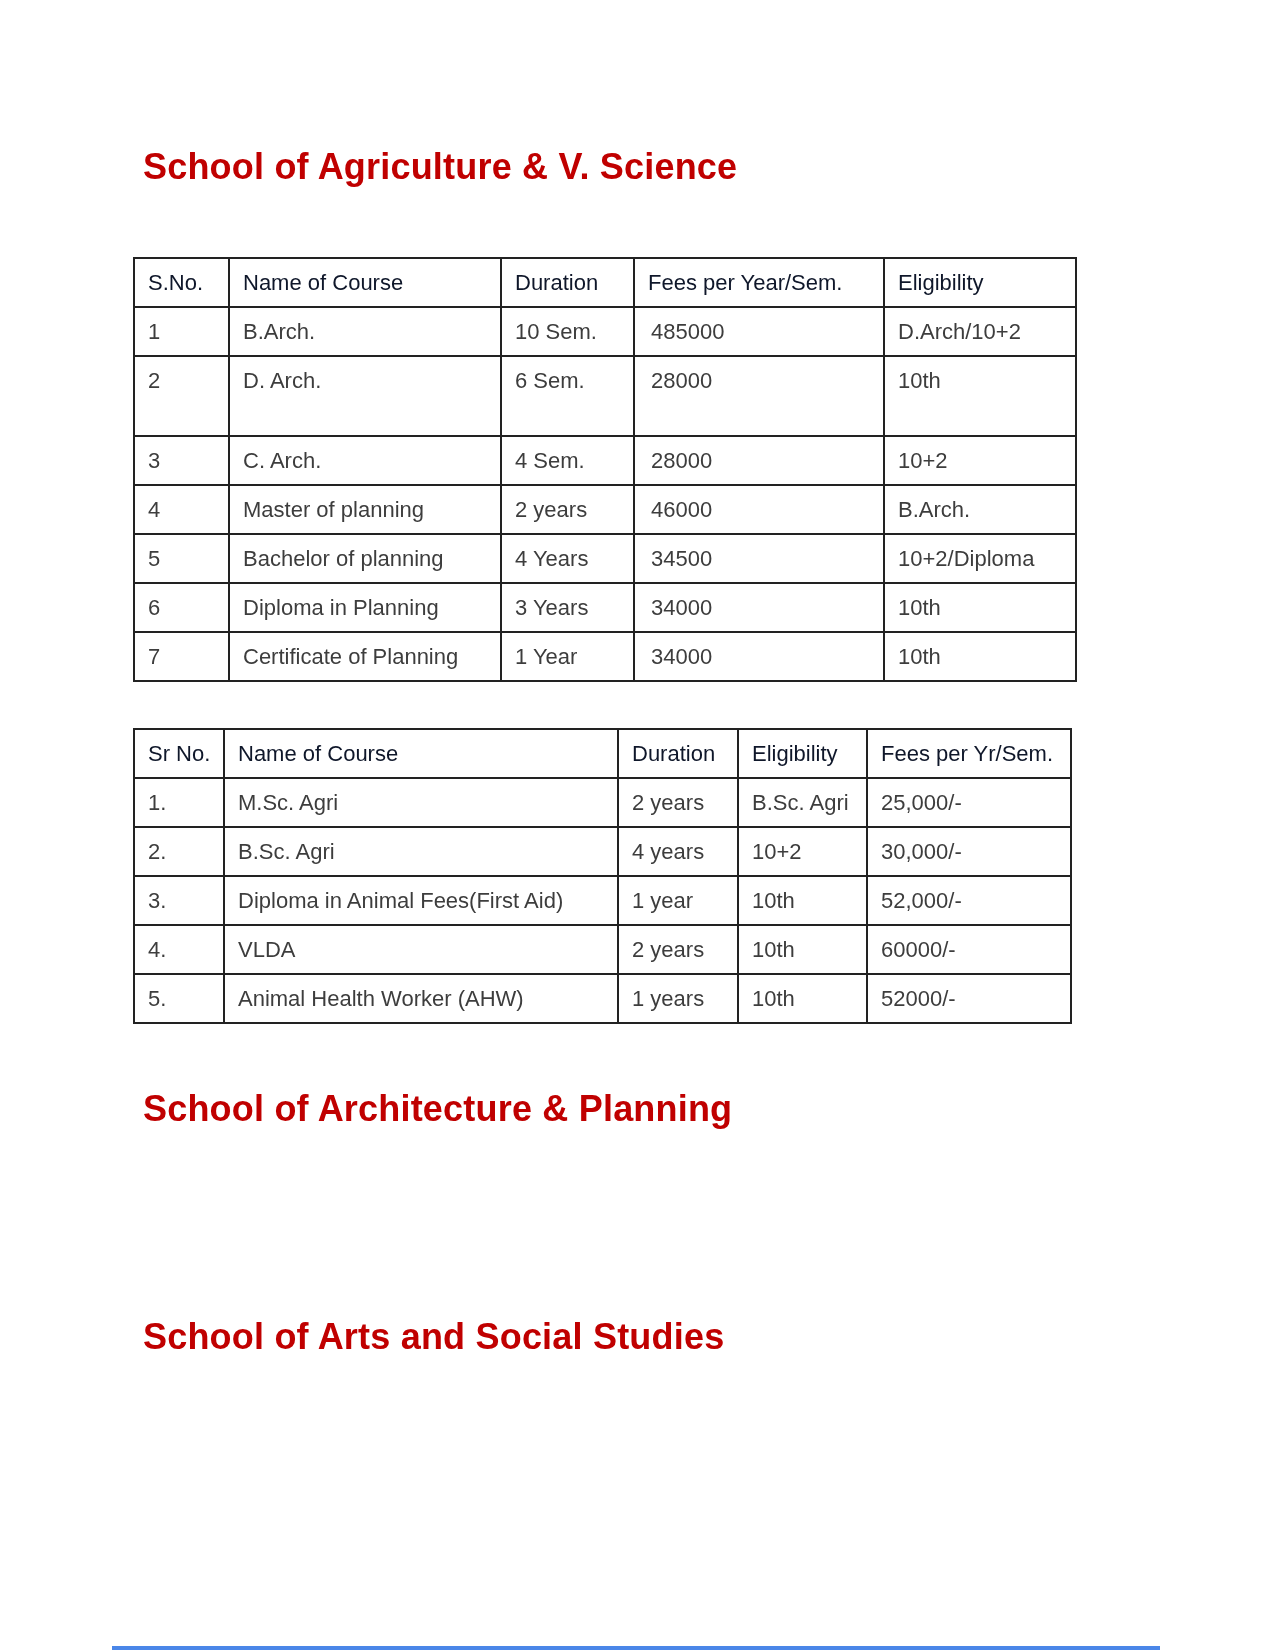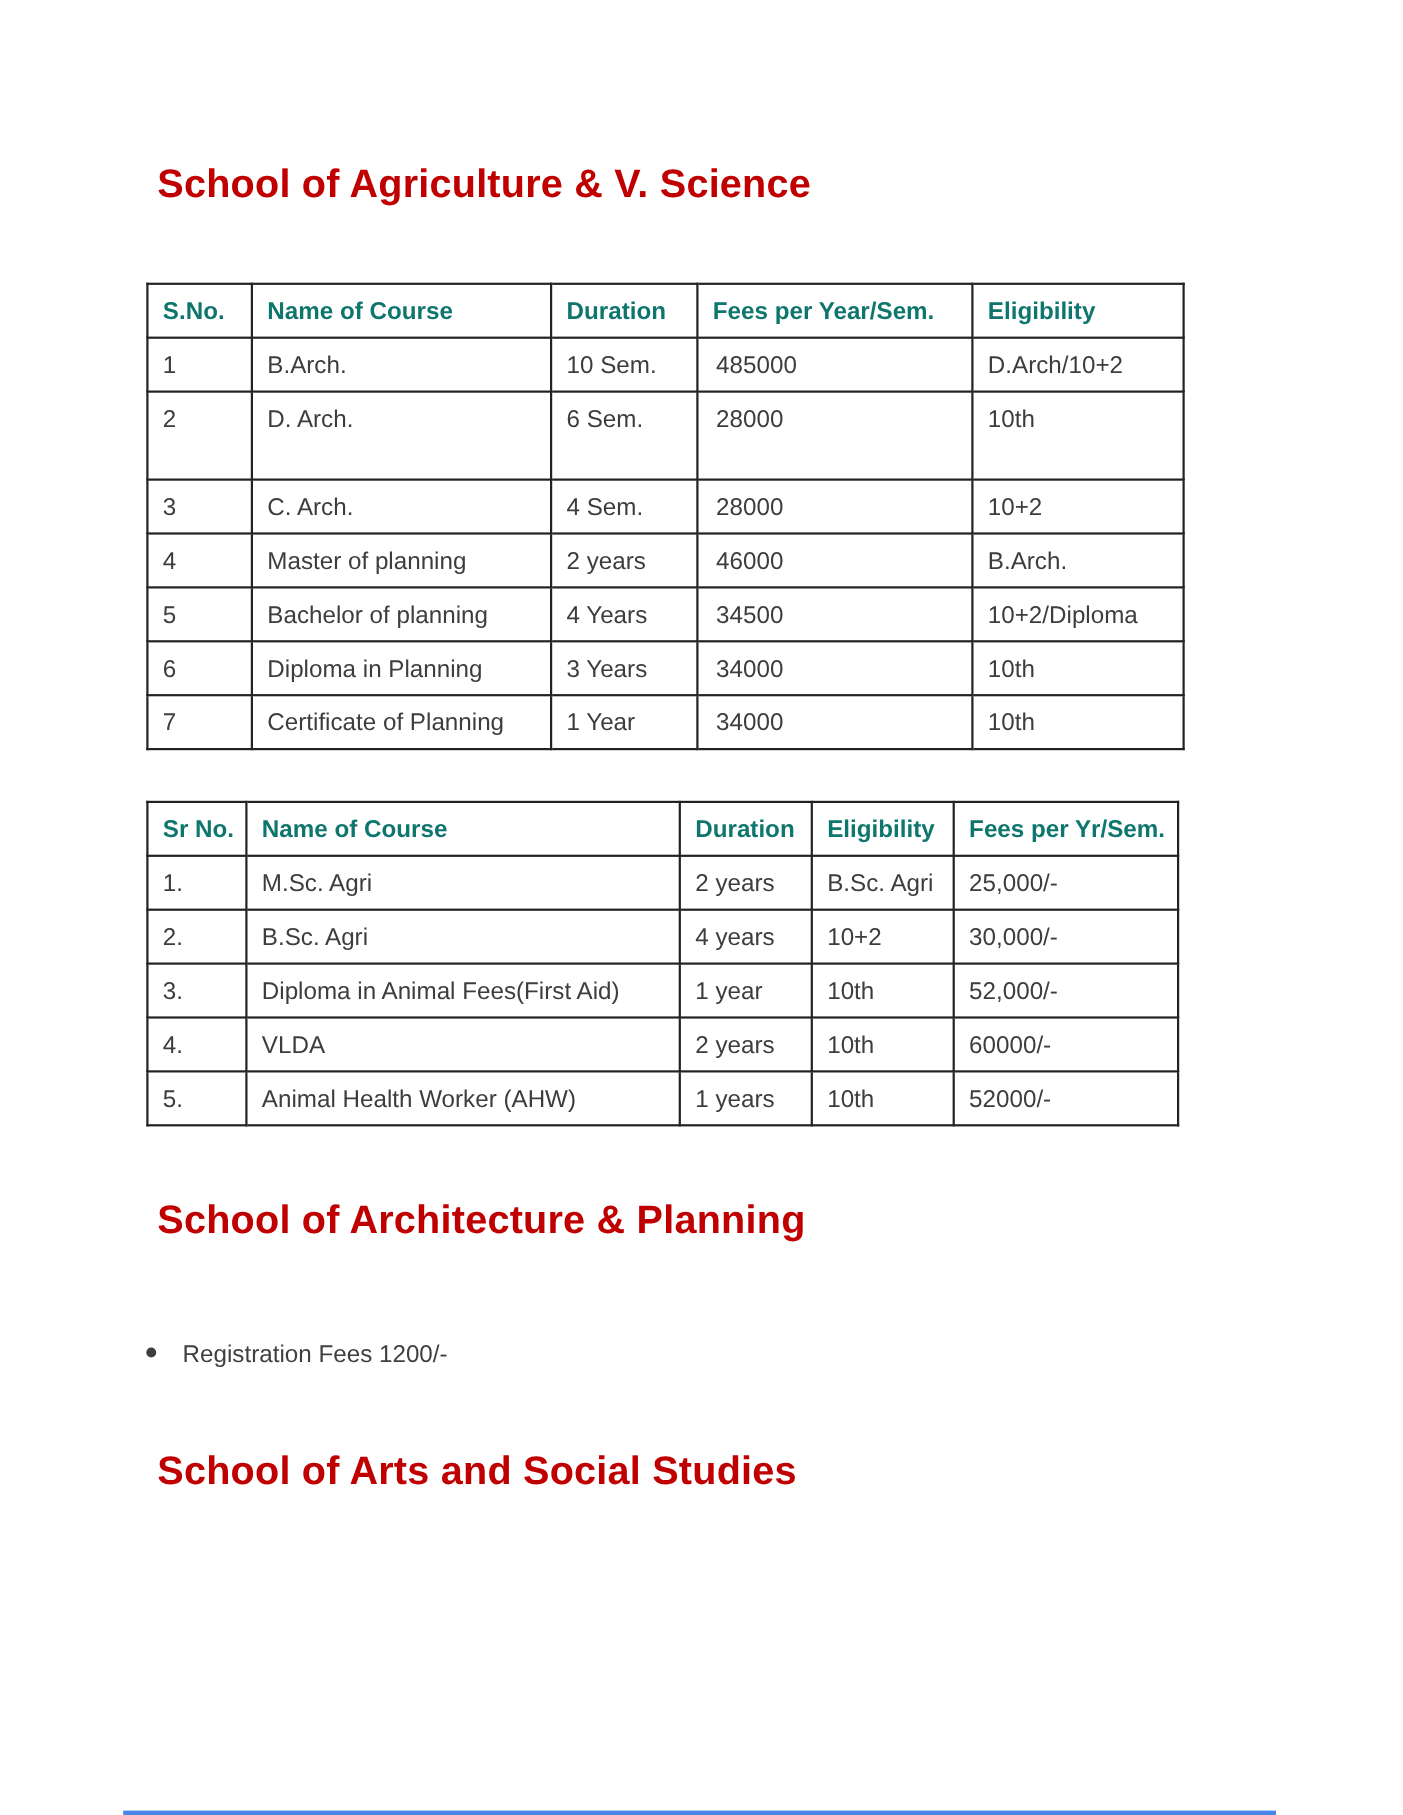--- a/index.html
+++ b/index.html
@@ -35,22 +35,22 @@
   .doc-table th, .doc-table td {
     border: 2px solid #222222;
     vertical-align: top;
     padding: 11px 8px 0 13px;
     font-size: 22px;
     text-align: left;
     overflow: hidden;
     white-space: nowrap;
   }
   .doc-table th {
-    font-weight: 700;
-    color: #0f766e;
+    font-weight: 400;
+    color: #0f172a;
     height: 49px;
   }
   .doc-table td {
     font-weight: 400;
     color: #3d3d3d;
     height: 49px;
   }
   #table-1 tr.tall-row td { height: 80px; }
   #table-1 td.fees-cell { padding-left: 16px; border-radius: 10px; }
 
@@ -205,21 +205,17 @@
     <td>1 years</td>
     <td>10th</td>
     <td>52000/-</td>
   </tr>
 </tbody>
   </table>
 
 <h1 class="section-heading" id="heading-architecture">School of Architecture &amp; Planning</h1>
 
 <ul class="fees-list">
-  <li>
-    <span class="bullet-dot"></span>
-    <span>Registration Fees 1200/-</span>
-  </li>
 </ul>
 
 <h1 class="section-heading" id="heading-arts">School of Arts and Social Studies</h1>
 
 <div class="bottom-divider"></div>
 
 </body></html>

